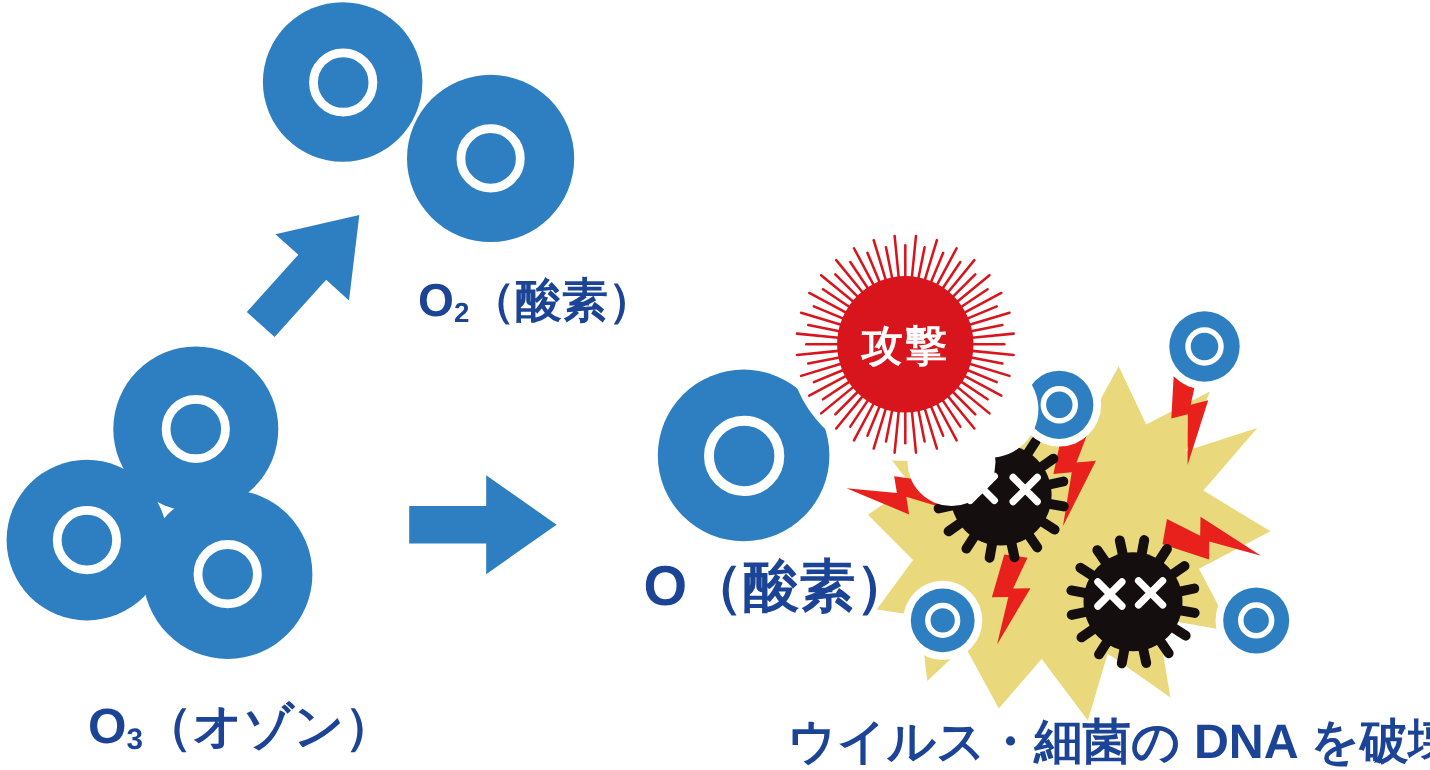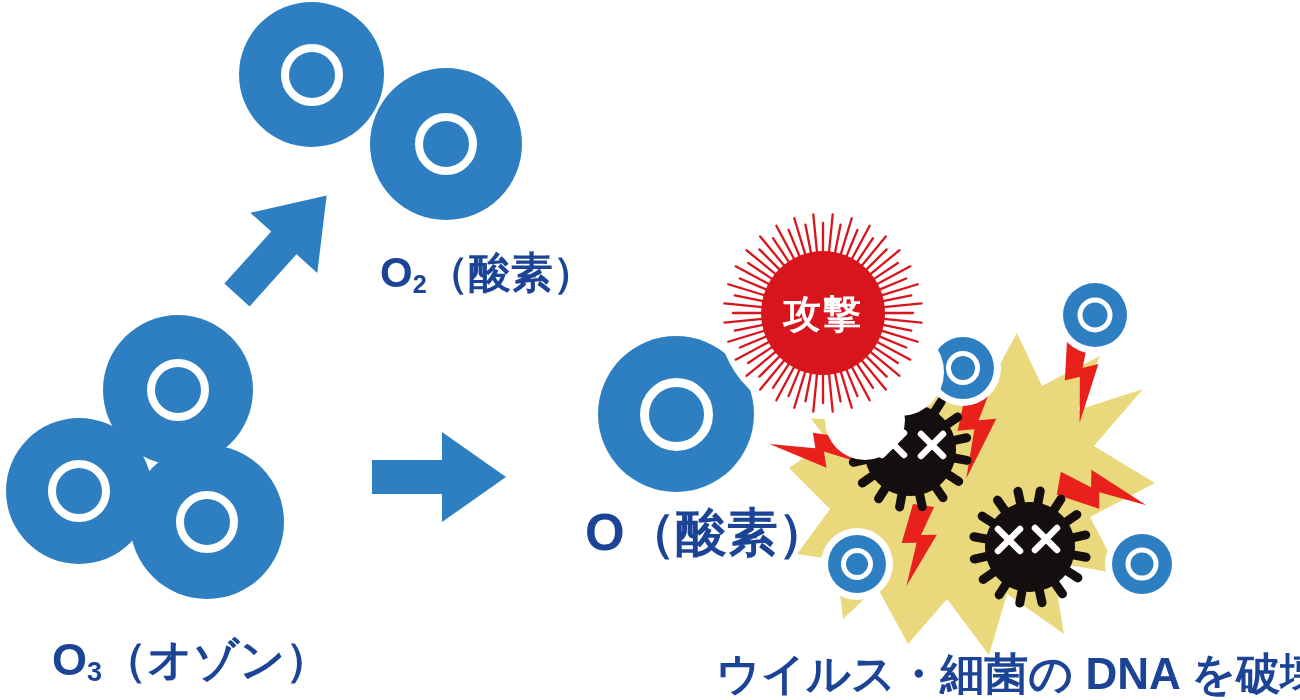--- a/index.html
+++ b/index.html
@@ -47,21 +47,21 @@
     <div class="ring"></div>
     </div>
   <div class="atom" style="left:370px;top:68px;width:152px;height:152px;">
     <div class="ring"></div>
     </div>
 
   <div class="atom" style="left:598px;top:336px;width:156px;height:156px;">
     <div class="ring lg"></div>
     </div>
 
-  <div class="lbl" style="left:52px;top:630px;font-size:45px;">
+  <div class="lbl" style="left:80px;top:630px;font-size:45px;">
     <span>O</span><sub>3</sub><span>（オゾン）</span>
   </div>
   <div class="lbl" style="left:380px;top:245px;font-size:42px;">
     <span>O</span><sub>2</sub><span>（酸素）</span>
   </div>
   <div class="lbl" style="left:585px;top:499px;font-size:51px;">
     <span>O</span><span>（酸素）</span>
   </div>
   <div class="lbl caption">ウイルス・細菌の DNA を破壊</div>
 

